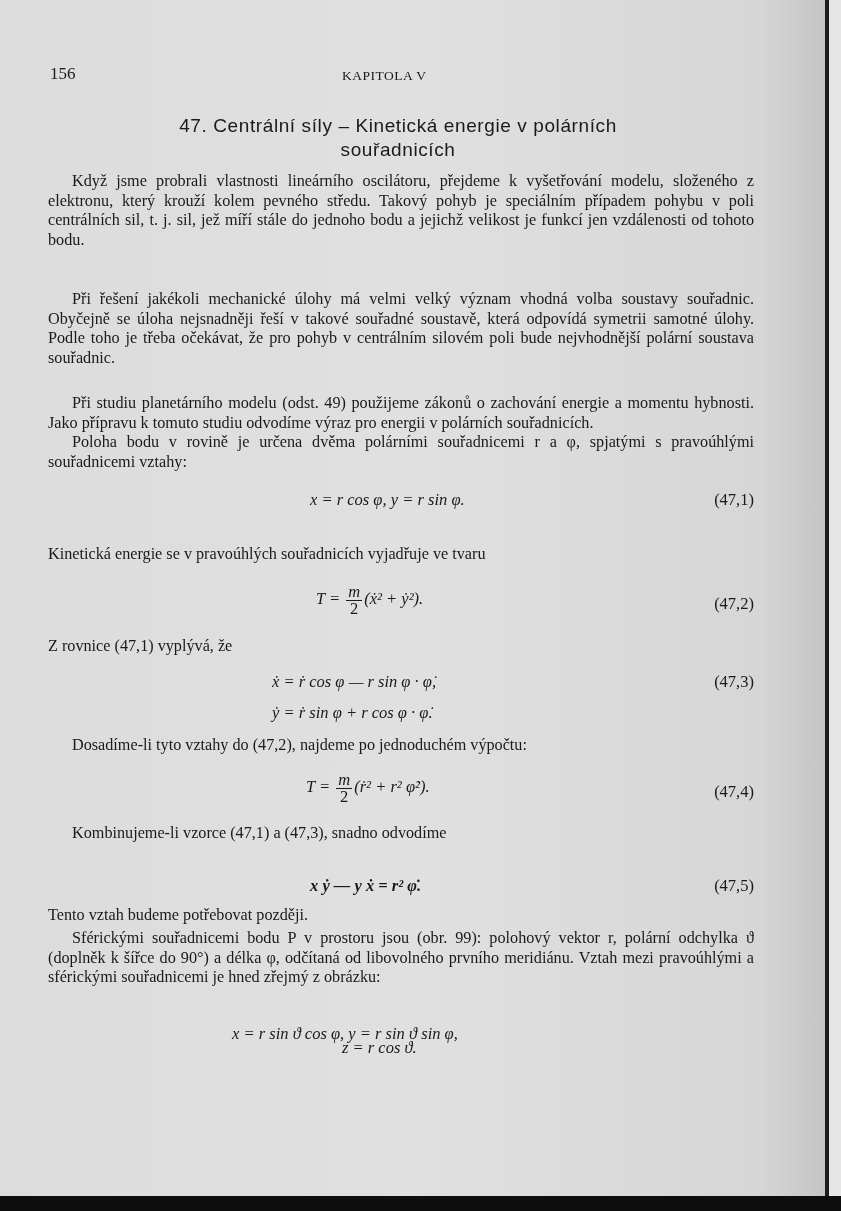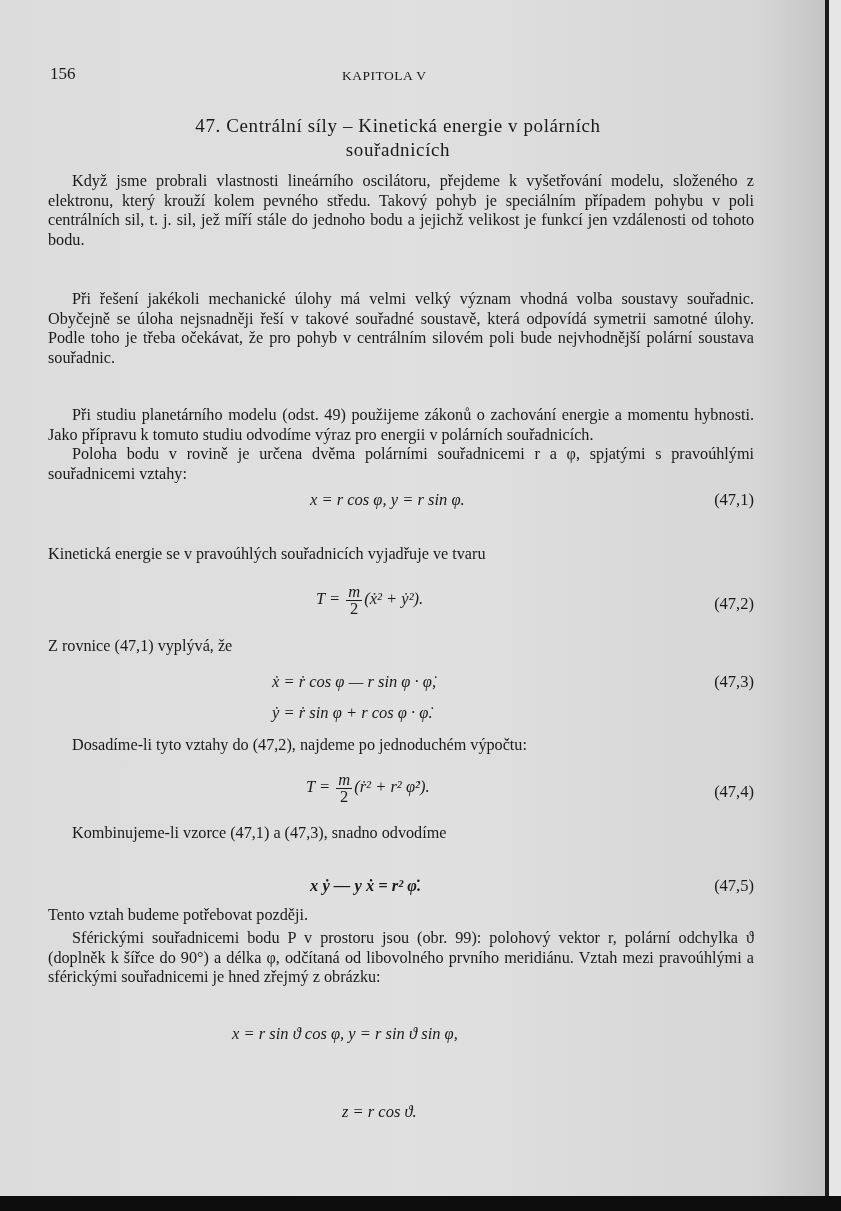--- a/index.html
+++ b/index.html
@@ -20,21 +20,21 @@
     position: absolute; left: 829px; top: 0; width: 12px; height: 1196px; background: #e6e6e6;
   }
   .bottom-bar {
     position: absolute; left: 0; top: 1196px; width: 841px; height: 15px; background: #0d0d0d;
   }
   .runhead { position: absolute; top: 66px; font-size: 15px; }
   .pageno { left: 50px; font-size: 17px; top: 64px; text-align: center; }
   .chap { left: 342px; letter-spacing: 0.5px; font-size: 13.5px; top: 68px; }
   .title {
     position: absolute; left: 48px; width: 700px; top: 114px; text-align: center;
-    font-family: Liberation Serif, serif;
+    font-family: Liberation Sans, sans-serif;
     font-size: 19px; line-height: 24px; letter-spacing: 0.6px;
   }
   .para {
     position: absolute; left: 48px; width: 706px;
     font-size: 16.2px; line-height: 19.6px; text-align: justify;
   }
   .para p { margin: 0; text-indent: 24px; }
   .para p.noindent { text-indent: 0; }
   .eq {
     position: absolute; left: 48px; width: 706px; height: 22px;
@@ -64,21 +64,21 @@
 </div>
 
 <div class="para" style="top:172px;">
   <p>Když jsme probrali vlastnosti lineárního oscilátoru, přejdeme k vyšetřování modelu, složeného z elektronu, který krouží kolem pevného středu. Takový pohyb je speciálním případem pohybu v poli centrálních sil, t. j. sil, jež míří stále do jednoho bodu a jejichž velikost je funkcí jen vzdálenosti od tohoto bodu.</p>
 </div>
 
 <div class="para" style="top:290px;">
   <p>Při řešení jakékoli mechanické úlohy má velmi velký význam vhodná volba soustavy souřadnic. Obyčejně se úloha nejsnadněji řeší v takové souřadné soustavě, která odpovídá symetrii samotné úlohy. Podle toho je třeba očekávat, že pro pohyb v centrálním silovém poli bude nejvhodnější polární soustava souřadnic.</p>
 </div>
 
-<div class="para" style="top:406px;">
+<div class="para" style="top:394px;">
   <p>Při studiu planetárního modelu (odst. 49) použijeme zákonů o zachování energie a momentu hybnosti. Jako přípravu k tomuto studiu odvodíme výraz pro energii v polárních souřadnicích.</p>
   <p>Poloha bodu v rovině je určena dvěma polárními souřadnicemi r a φ, spjatými s pravoúhlými souřadnicemi vztahy:</p>
 </div>
 
 <div class="eq" style="top:490px;text-decoration:underline;">
   <span class="body" style="left:262px;">x = r cos φ,  y = r sin φ.</span>
   <span class="num">(47,1)</span>
 </div>
 
 <div class="para" style="top:545px;">
@@ -128,15 +128,15 @@
   <p class="noindent">Tento vztah budeme potřebovat později.</p>
 </div>
 
 <div class="para" style="top:929px;">
   <p>Sférickými souřadnicemi bodu P v prostoru jsou (obr. 99): polohový vektor r, polární odchylka ϑ (doplněk k šířce do 90°) a délka φ, odčítaná od libovolného prvního meridiánu. Vztah mezi pravoúhlými a sférickými souřadnicemi je hned zřejmý z obrázku:</p>
 </div>
 
 <div class="eq" style="top:1024px;">
   <span class="body" style="left:184px;">x = r sin ϑ cos φ,  y = r sin ϑ sin φ,</span>
 </div>
-<div class="eq" style="top:1102px;">
+<div class="eq" style="top:1038px;">
   <span class="body" style="left:294px;">z = r cos ϑ.</span>
 </div>
 
 </body></html>

